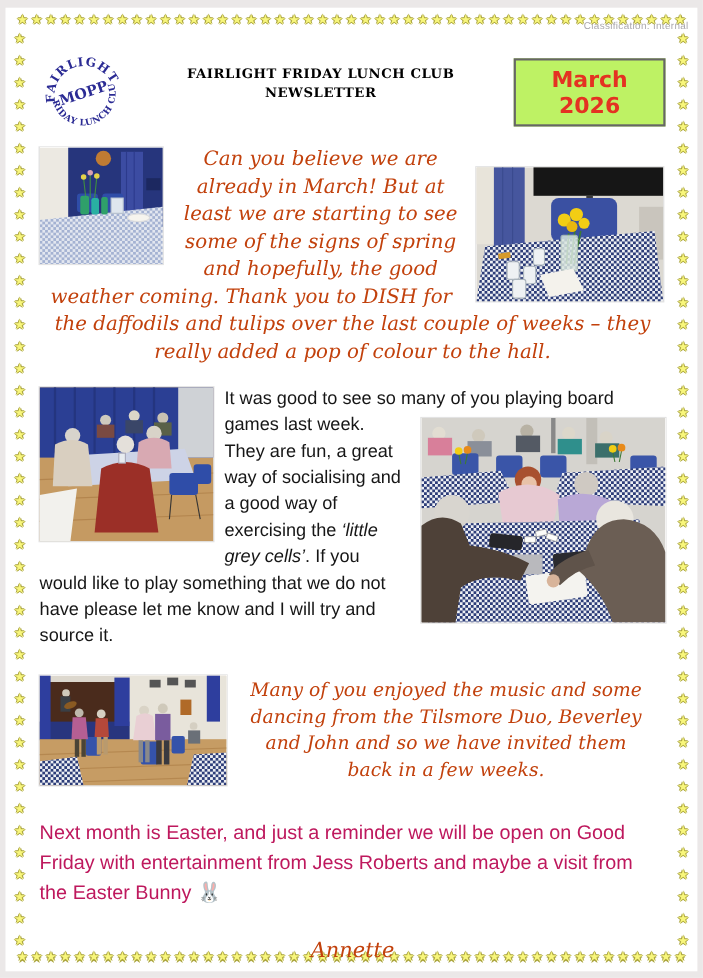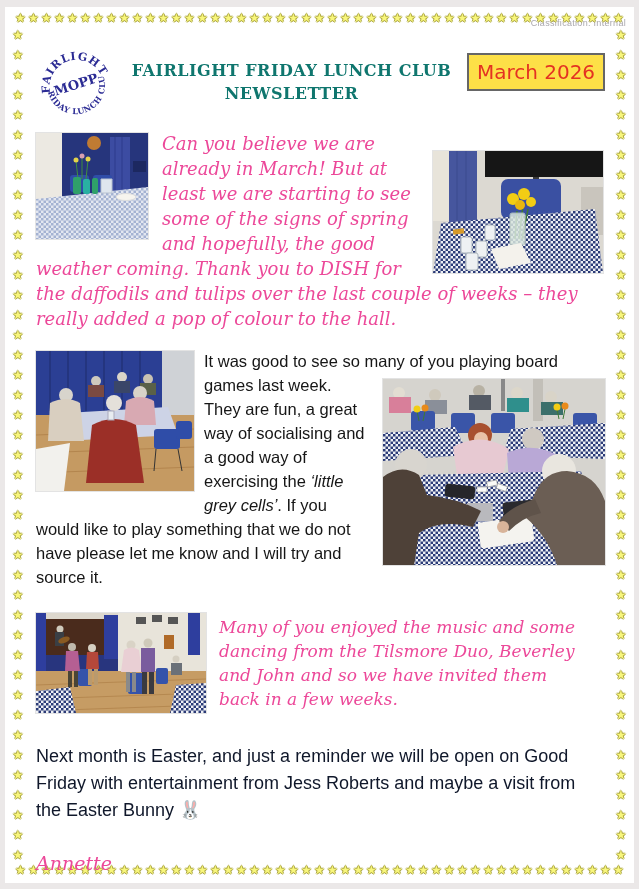--- a/index.html
+++ b/index.html
@@ -18,44 +18,44 @@
           text-shadow:1px 0 0 #aaa43e, -1px 0 0 #aaa43e, 0 1px 0 #aaa43e, 0 -1px 0 #aaa43e; }
 
   .classification { position:absolute; top:11px; right:8px; font-size:9px; color:#a9a7ad; z-index:1; letter-spacing:0.3px; }
 
   
   .content { position:absolute; left:31px; right:29px; top:32px; z-index:3; }
 
   .header { display:flex; align-items:flex-start; margin-top:6px; }
   .logo { width:80px; flex:0 0 80px; }
   .titleblock { flex:1; text-align:center; padding-top:14px; }
-  .title { font-family:"DejaVu Serif", serif; font-weight:bold; font-size:16px; letter-spacing:0.5px; color:#0f766e; line-height:1.45; }
-  .datebox { flex:0 0 138px; margin-top:8px; border:2px solid #666; background:#fde047; text-align:center;
-             padding:5px 4px; font-weight:normal; font-size:20px; color:#e43222; font-family:"DejaVu Sans", sans-serif; }
-
-  .hand { font-family:"DejaVu Serif", serif; font-style:italic; color:#ec4899; }
+  .title { font-family:"DejaVu Serif", serif; font-weight:bold; font-size:12px; letter-spacing:0.5px; color:#000000; line-height:1.45; }
+  .datebox { flex:0 0 138px; margin-top:8px; border:2px solid #666; background:#bef264; text-align:center;
+             padding:5px 4px; font-weight:bold; font-size:20px; color:#e43222; font-family:"DejaVu Sans", sans-serif; }
+
+  .hand { font-family:"DejaVu Serif", serif; font-style:italic; color:#c2410c;text-align:center; }
 
   .section { position:relative; }
   .section::after { content:""; display:block; clear:both; }
 
   .intro { margin-top:2px; font-size:18px; line-height:25px; }
   .ph { display:block; }
   .ph svg { display:block; box-shadow:0 0 0 1px #e3e3e3; }
   .ph-left1 { float:left; margin:2px 14px 4px 0; }
   .ph-right-daff { float:right; margin:20px 2px 6px 12px; }
 
   .games { margin-top:18px; font-family:Liberation Sans, sans-serif; font-size:16.5px; line-height:24px; color:#161616; }
   .ph-left2 { float:left; margin:2px 10px 6px 0; }
   .ph-right-dom { float:right; margin:6px 0 8px 12px; }
   .italic { font-style:italic; }
 
   .music { margin-top:24px; display:flex; gap:13px; }
   .music-text { font-size:17px; line-height:24px; max-width:402px; padding-top:2px; }
 
-  .easter { margin-top:30px; font-family:"Liberation Sans", sans-serif; font-size:18px; line-height:27px; color:#0f172a; }
+  .easter { margin-top:30px; font-family:"Liberation Sans", sans-serif; font-size:18px; line-height:27px; color:#be185d; }
 
   .signoff { margin-top:26px; }
   .signoff-name { font-size:19px; line-height:26px; }
 </style>
 </head>
 <body>
 
 <svg width="0" height="0" style="position:absolute" aria-hidden="true">
   <defs>
     <pattern id="chk" width="5" height="5" patternUnits="userSpaceOnUse">

